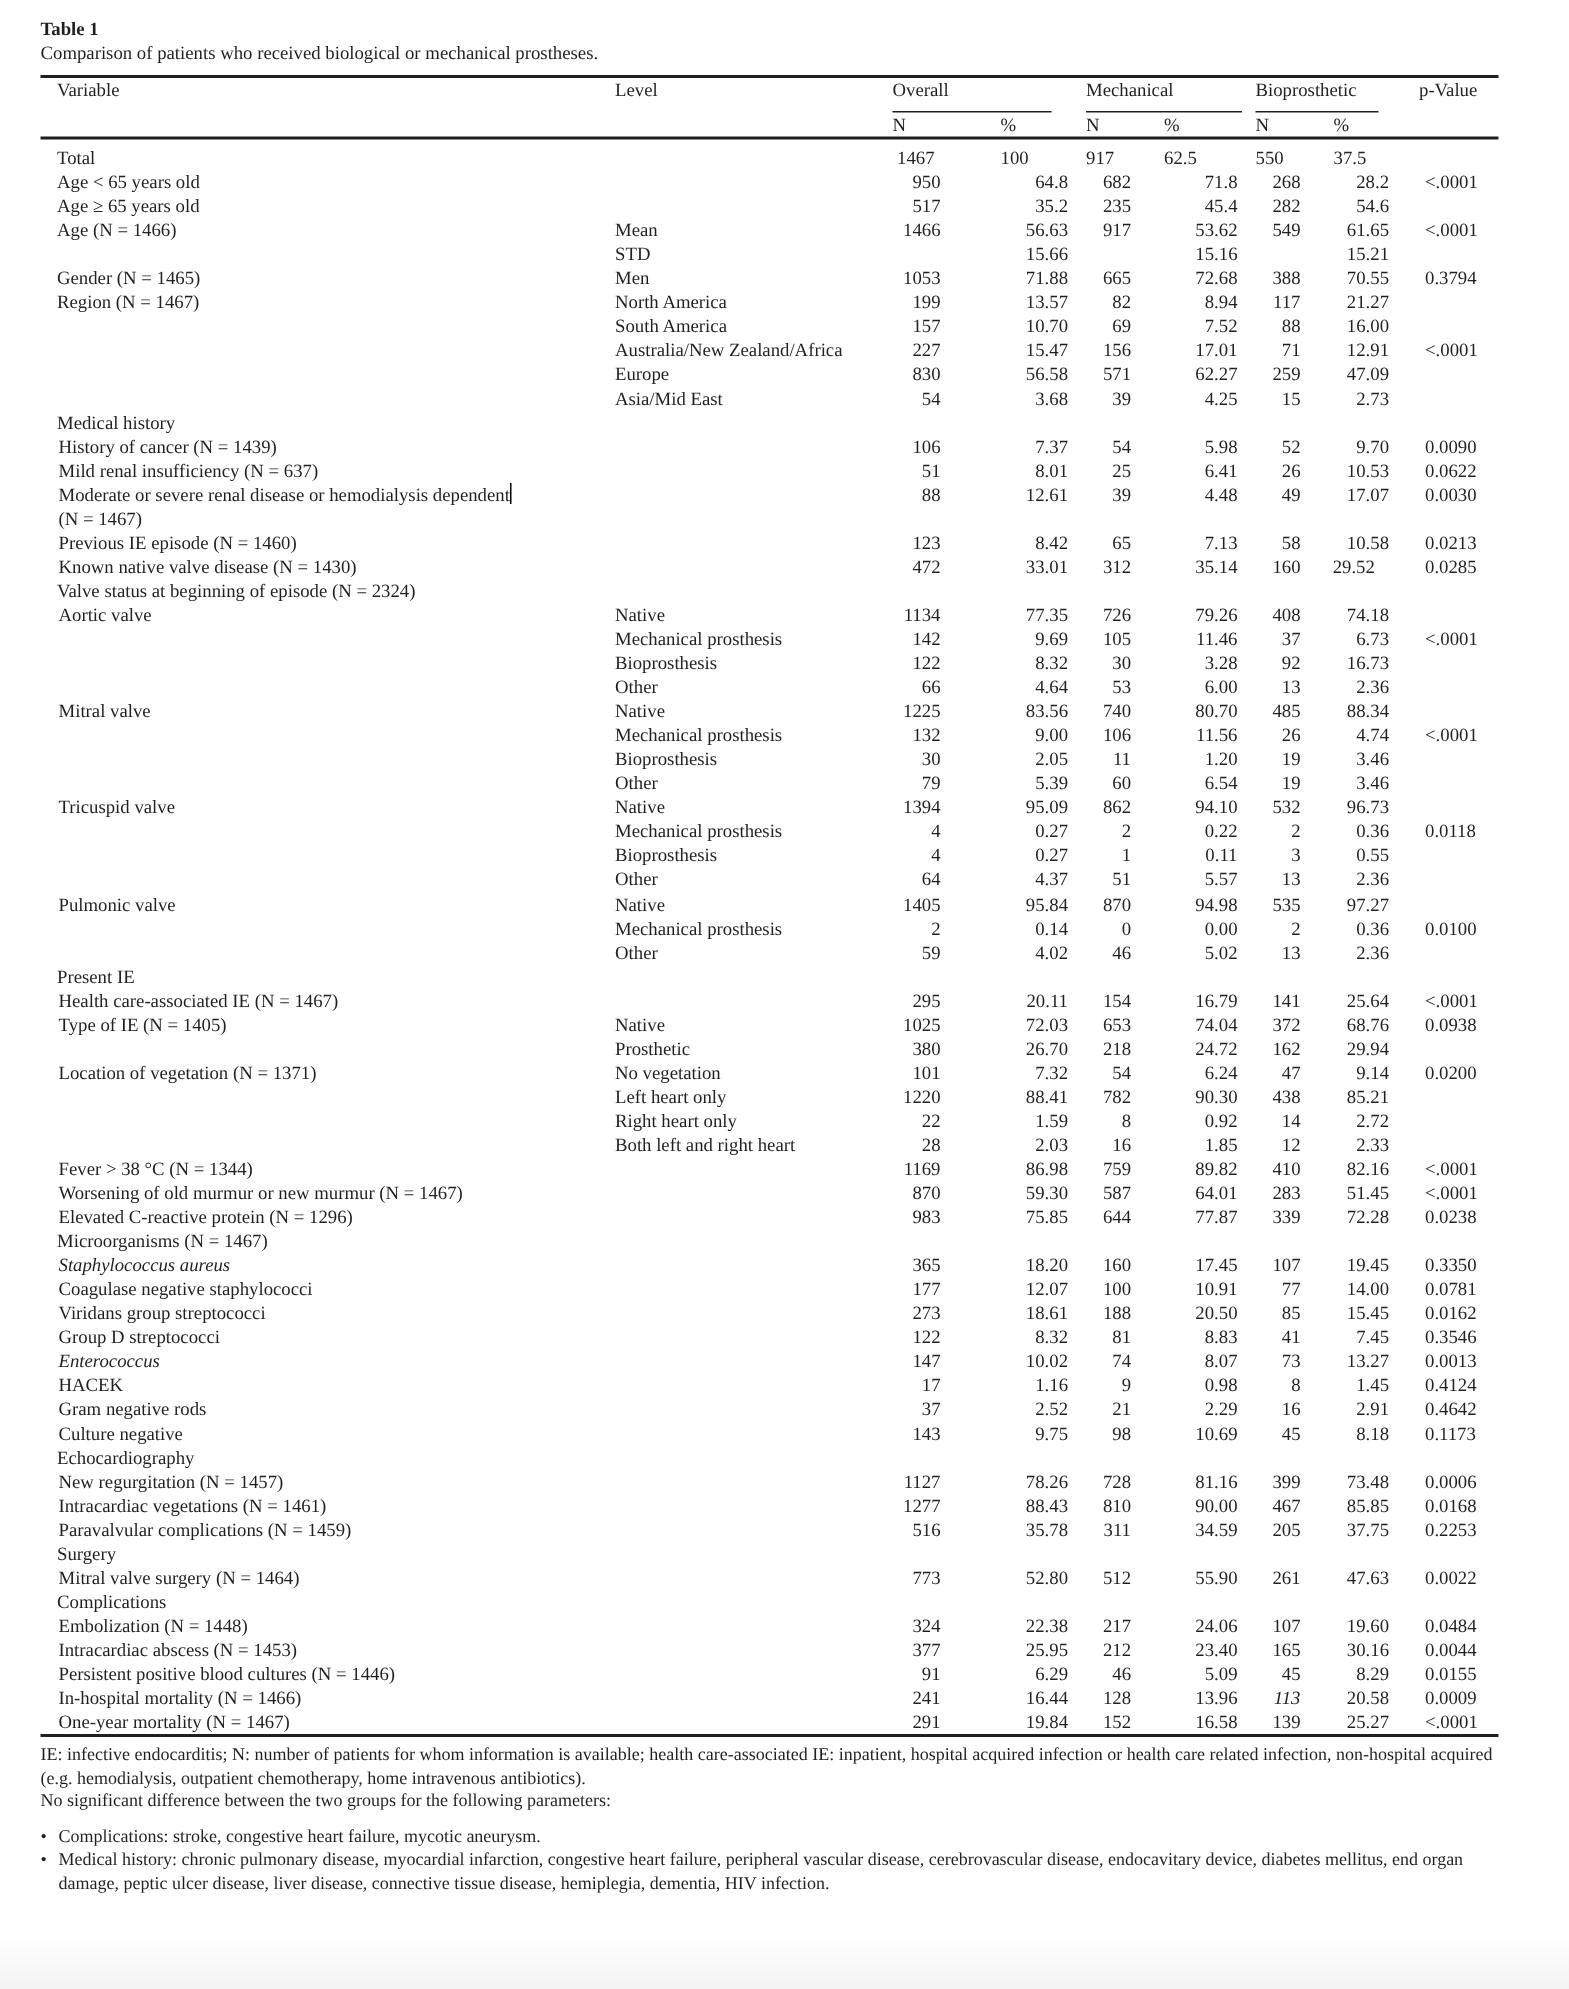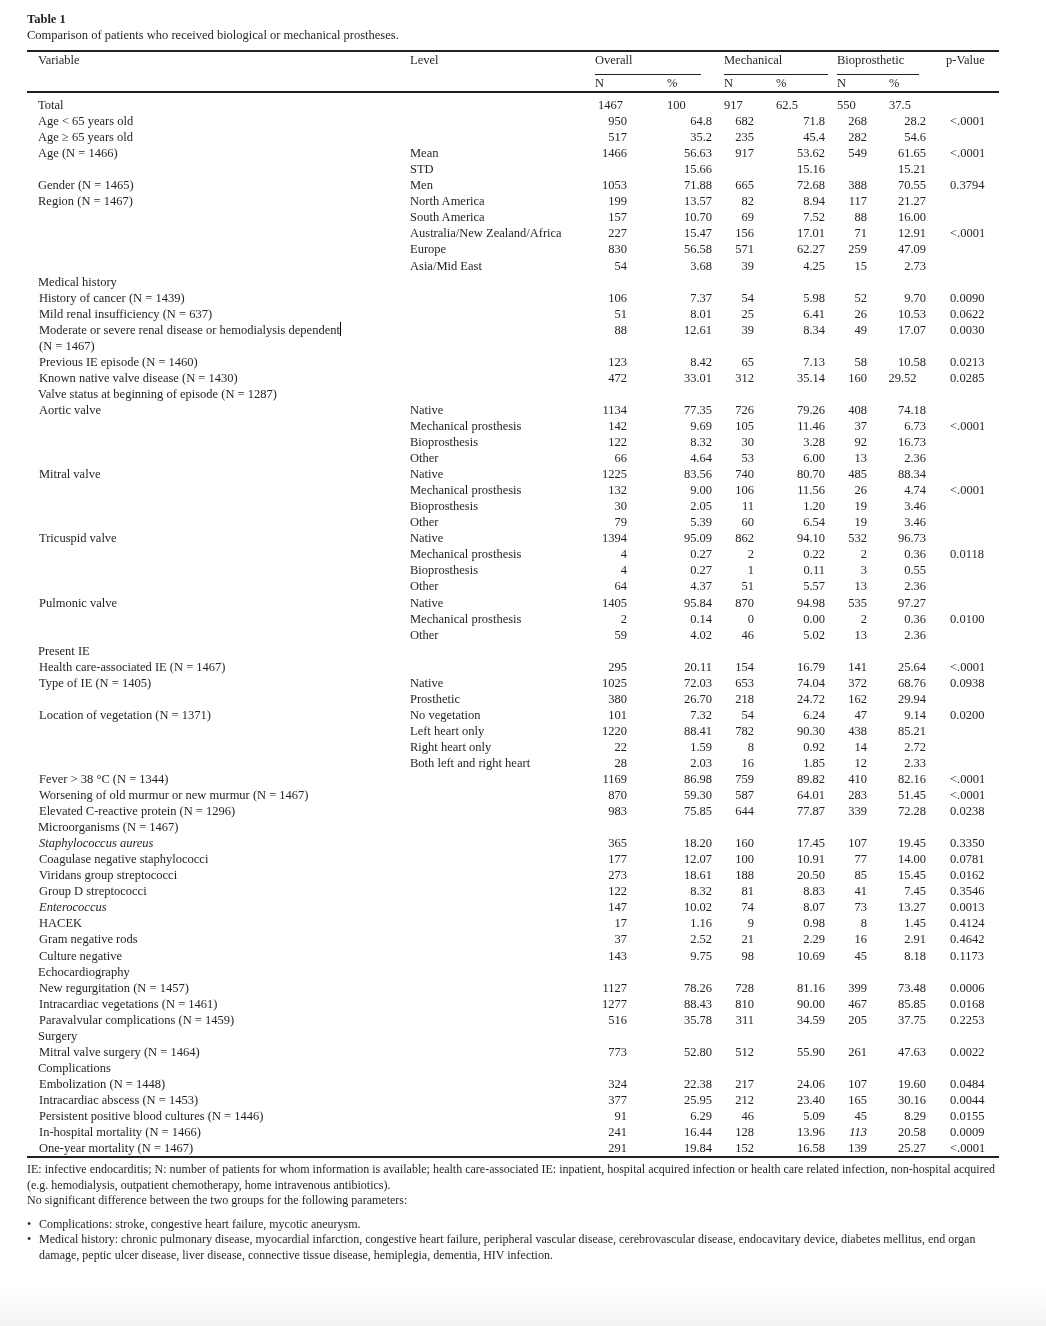--- a/index.html
+++ b/index.html
@@ -229,21 +229,21 @@
           <td class="num" style="padding-right: 12px;">26</td>
           <td class="num" style="padding-right: 12px;">10.53</td>
           <td class="pval">0.0622</td>
         </tr>
         <tr>
           <td class="ind1"><span>Moderate or severe renal disease or hemodialysis dependent</span><span class="cursor"></span></td>
           <td></td>
           <td class="num" style="padding-right: 26px;">88</td>
           <td class="num" style="padding-right: 12px;">12.61</td>
           <td class="num" style="padding-right: 12px;">39</td>
-          <td class="num" style="padding-right: 12px;">8.34</td>
+          <td class="num" style="padding-right: 12px;">4.48</td>
           <td class="num" style="padding-right: 12px;">49</td>
           <td class="num" style="padding-right: 12px;">17.07</td>
           <td class="pval">0.0030</td>
         </tr>
         <tr>
           <td class="ind1"><span>(N = 1467)</span></td>
           <td></td>
           <td class="num" style="padding-right: 26px;"></td>
           <td class="num" style="padding-right: 12px;"></td>
           <td class="num" style="padding-right: 12px;"></td>
@@ -268,21 +268,21 @@
           <td></td>
           <td class="num" style="padding-right: 26px;">472</td>
           <td class="num" style="padding-right: 12px;">33.01</td>
           <td class="num" style="padding-right: 12px;">312</td>
           <td class="num" style="padding-right: 12px;">35.14</td>
           <td class="num" style="padding-right: 12px;">160</td>
           <td class="num" style="padding-right: 12px; text-align: center;">29.52</td>
           <td class="pval">0.0285</td>
         </tr>
         <tr>
-          <td class="ind0"><span>Valve status at beginning of episode (N = 1287)</span></td>
+          <td class="ind0"><span>Valve status at beginning of episode (N = 2324)</span></td>
           <td></td>
           <td class="num" style="padding-right: 26px;"></td>
           <td class="num" style="padding-right: 12px;"></td>
           <td class="num" style="padding-right: 12px;"></td>
           <td class="num" style="padding-right: 12px;"></td>
           <td class="num" style="padding-right: 12px;"></td>
           <td class="num" style="padding-right: 12px;"></td>
           <td class="pval"></td>
         </tr>
         <tr>

